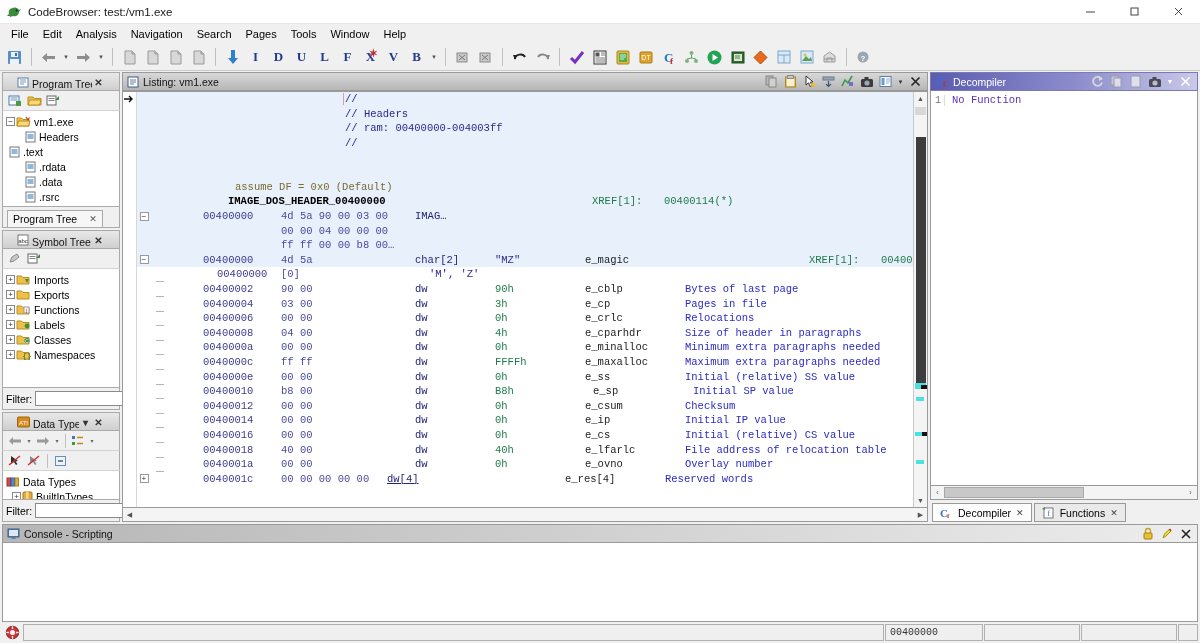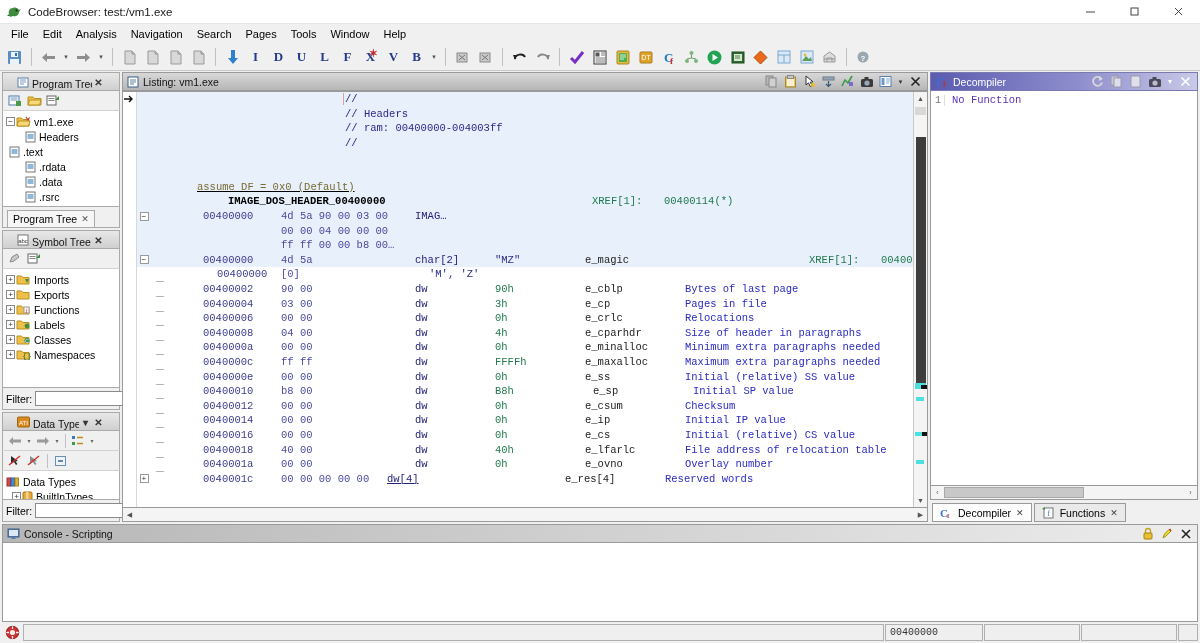--- a/index.html
+++ b/index.html
@@ -94,21 +94,21 @@
     font-size: 10px; padding: 0 2px; font-family: "Liberation Sans", sans-serif;
   }
   .filter-btn { width: 14px; height: 14px; display: flex; align-items: center; justify-content: center; }
 
   .subtab-row {
     height: 21px; display: flex; align-items: flex-end; background: #f0f0f0;
     border-left: 1px solid #aaa; border-right: 1px solid #aaa; border-bottom: 1px solid #aaa;
     flex: none; padding-left: 4px;
   }
   .subtab {
-    height: 17px; display: flex; align-items: center; padding: 0 5px; gap: 4px;
+    height: 17px; display: flex; align-items: center; padding: 0 5px; gap: 12px;
     background: #f6f6f6; border: 1px solid #aaa; border-bottom: none; font-size: 10.5px; margin-top: 16px;
   }
   .subtab .x { font-size: 9px; color: #555; }
 
   
   .centercol { flex: 1; display: flex; flex-direction: column; min-width: 0; margin: 0 2px; }
 
   .listing-head {
     height: 19px; display: flex; align-items: center;
     background: linear-gradient(to bottom, #d8d8d8 0%, #b6b6b6 100%);
@@ -898,21 +898,21 @@
             </div>
             <div class="lrow" style="padding-left:208px;">
               <span class="c-plate">// ram: 00400000-004003ff</span>
             </div>
             <div class="lrow" style="padding-left:208px;">
               <span class="c-plate">//</span>
             </div>
             <div class="lrow"></div>
             <div class="lrow"></div>
 
-            <div class="lrow" style="padding-left:60px;text-decoration:underline;">
+            <div class="lrow" style="padding-left:98px;">
               <span class="c-assume">assume DF = 0x0   (Default)</span>
             </div>
 
             <div class="lrow" style="padding-left:91px;">
               <span class="c-label">IMAGE_DOS_HEADER_00400000</span>
               <span class="c-xref" style="position:absolute;left:455px;">XREF[1]:</span>
               <span class="c-xref" style="position:absolute;left:527px;">00400114(*)</span>
             </div>
 
             <div class="lrow">

